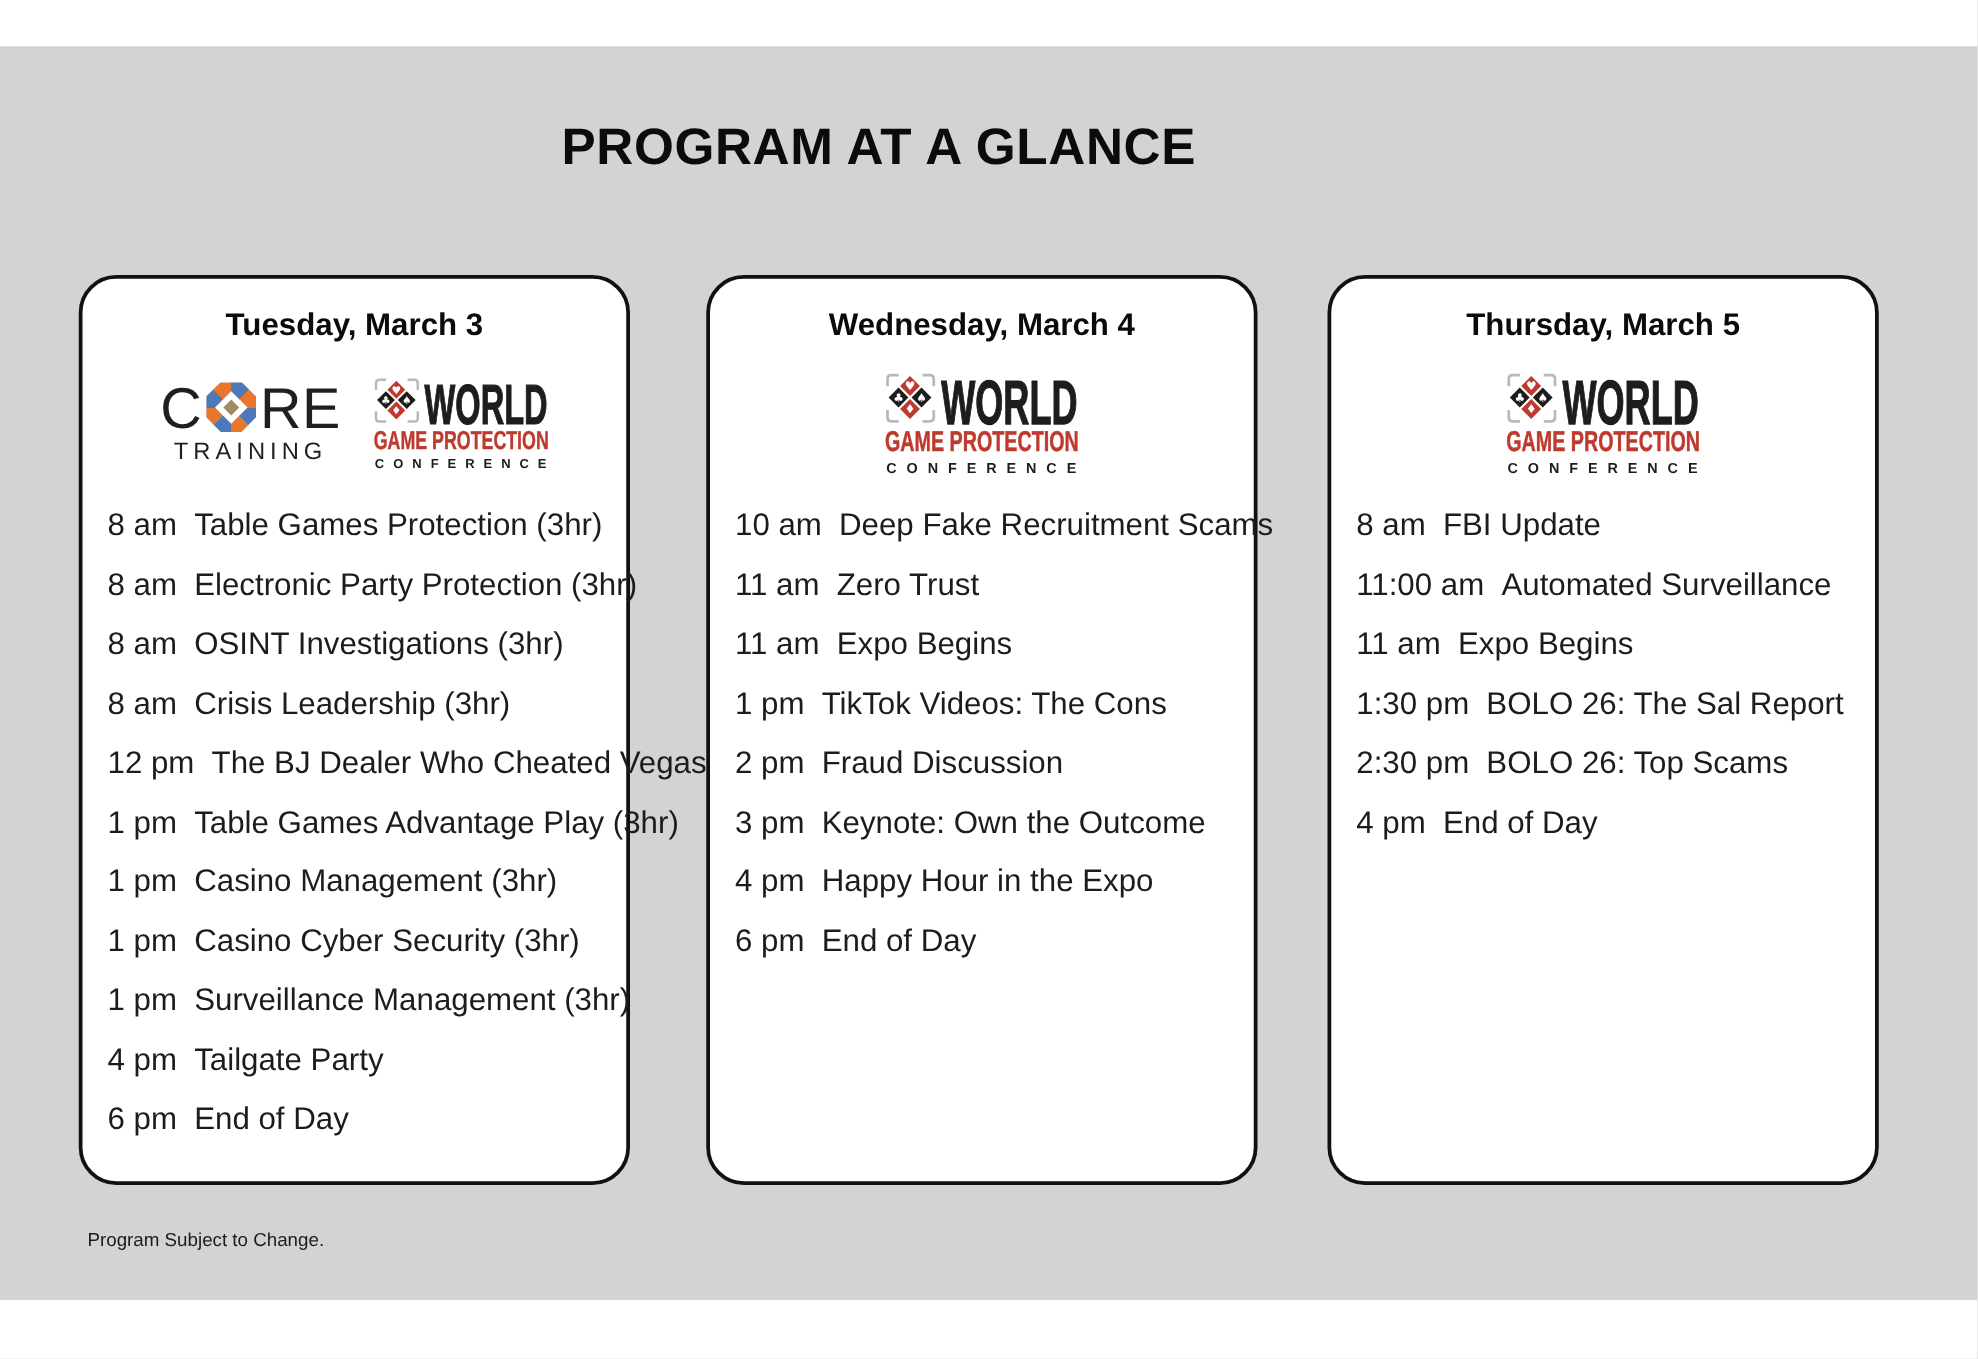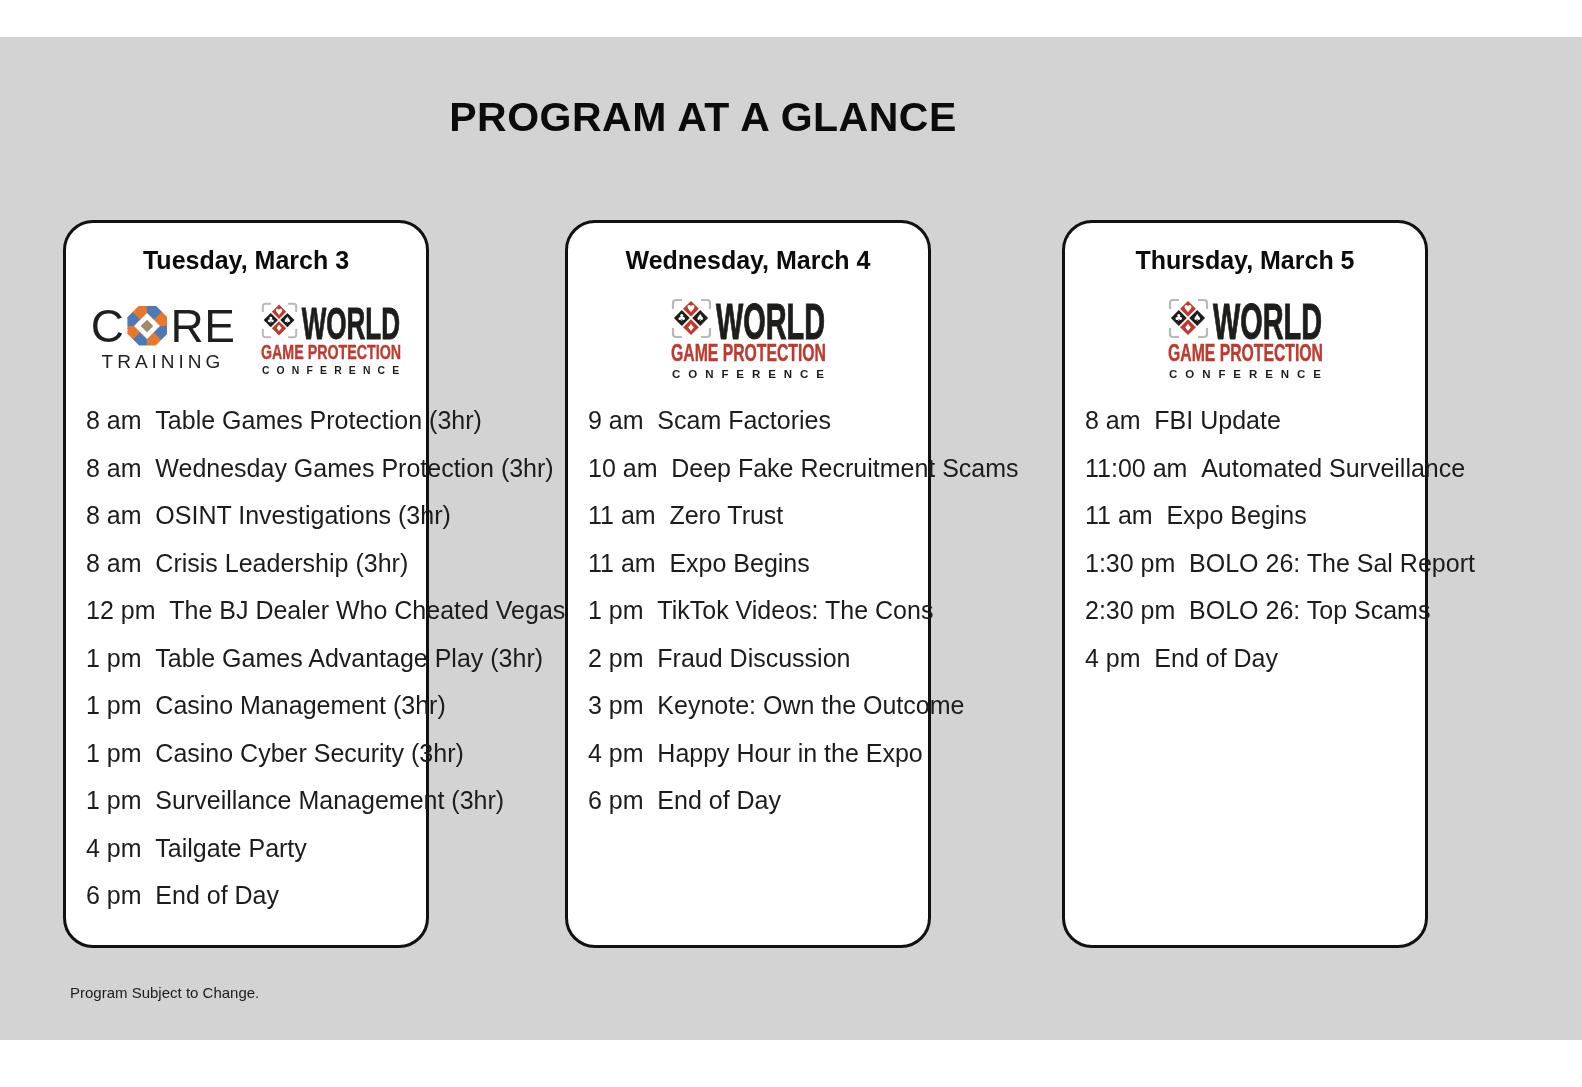--- a/index.html
+++ b/index.html
@@ -6,21 +6,21 @@
   body{
     width:1582px;height:1087px;position:relative;background:#ffffff;overflow:hidden;
     font-family:"Liberation Sans","DejaVu Sans",sans-serif;color:#1c1c1c;
   }
   .canvas{position:absolute;left:0;top:37px;width:1582px;height:1003px;background:#d3d3d3;}
   .page-title{
     position:absolute;left:0;top:94px;width:1406px;margin:0;text-align:center;
     font-size:41px;font-weight:bold;letter-spacing:.5px;color:#0b0b0b;
   }
   .card{
-    position:absolute;top:220px;width:366px;height:728px;box-sizing:border-box;
+    position:absolute;top:220px;width:441px;height:728px;box-sizing:border-box;
     background:#ffffff;border:3px solid #111111;border-radius:30px;padding:0 20px;
   }
   .card.c1{left:63px;} .card.c2{left:565px;} .card.c3{left:1062px;}
   .day-title{margin:23px 0 0;text-align:center;font-size:25px;font-weight:bold;color:#0b0b0b;height:29px;line-height:29px;}
   .logo-row{height:128px;display:flex;align-items:center;justify-content:center;gap:26px;}
   .events{margin:8px 0 0;padding:0;list-style:none;}
   .event-row{margin:0 0 28px;font-size:25px;line-height:19.5px;white-space:nowrap;}
   .ev-title{margin-left:.55em;}
   .footnote{position:absolute;left:70px;top:984px;font-size:15px;color:#1c1c1c;}
 
@@ -80,21 +80,21 @@
       <text x="20" y="32.6" font-size="9.5" fill="#ffffff" text-anchor="middle" font-family="DejaVu Sans, sans-serif">♦</text>
     </g>
     <text x="45" y="41" font-size="50" font-weight="bold" fill="#1d1d1b" stroke="#1d1d1b" stroke-width="1" textLength="109" lengthAdjust="spacingAndGlyphs" font-family="Liberation Sans, sans-serif">WORLD</text>
     <text x="0" y="63" font-size="23" font-weight="bold" fill="#be3a2e" stroke="#be3a2e" stroke-width="0.4" textLength="155" lengthAdjust="spacingAndGlyphs" font-family="Liberation Sans, sans-serif">GAME PROTECTION</text>
     <text x="1" y="80" font-size="11.5" font-weight="bold" fill="#1d1d1b" textLength="152" lengthAdjust="spacing" font-family="Liberation Sans, sans-serif">CONFERENCE</text>
   </svg>
 </span>
   </div>
   <ul class="events">
       <li class="event-row"><span class="ev-time">8 am</span><span class="ev-title">Table Games Protection (3hr)</span></li>
-      <li class="event-row"><span class="ev-time">8 am</span><span class="ev-title">Wednesday Games Protection (3hr)</span></li>
+      <li class="event-row"><span class="ev-time">8 am</span><span class="ev-title">Electronic Party Protection (3hr)</span></li>
       <li class="event-row"><span class="ev-time">8 am</span><span class="ev-title">OSINT Investigations (3hr)</span></li>
       <li class="event-row"><span class="ev-time">8 am</span><span class="ev-title">Crisis Leadership (3hr)</span></li>
       <li class="event-row"><span class="ev-time">12 pm</span><span class="ev-title">The BJ Dealer Who Cheated Vegas</span></li>
       <li class="event-row"><span class="ev-time">1 pm</span><span class="ev-title">Table Games Advantage Play (3hr)</span></li>
       <li class="event-row"><span class="ev-time">1 pm</span><span class="ev-title">Casino Management (3hr)</span></li>
       <li class="event-row"><span class="ev-time">1 pm</span><span class="ev-title">Casino Cyber Security (3hr)</span></li>
       <li class="event-row"><span class="ev-time">1 pm</span><span class="ev-title">Surveillance Management (3hr)</span></li>
       <li class="event-row"><span class="ev-time">4 pm</span><span class="ev-title">Tailgate Party</span></li>
       <li class="event-row"><span class="ev-time">6 pm</span><span class="ev-title">End of Day</span></li>
     </ul>
@@ -122,21 +122,20 @@
       <text x="29.2" y="23.4" font-size="9.5" fill="#ffffff" text-anchor="middle" font-family="DejaVu Sans, sans-serif">♠</text>
       <text x="20" y="32.6" font-size="9.5" fill="#ffffff" text-anchor="middle" font-family="DejaVu Sans, sans-serif">♦</text>
     </g>
     <text x="45" y="41" font-size="50" font-weight="bold" fill="#1d1d1b" stroke="#1d1d1b" stroke-width="1" textLength="109" lengthAdjust="spacingAndGlyphs" font-family="Liberation Sans, sans-serif">WORLD</text>
     <text x="0" y="63" font-size="23" font-weight="bold" fill="#be3a2e" stroke="#be3a2e" stroke-width="0.4" textLength="155" lengthAdjust="spacingAndGlyphs" font-family="Liberation Sans, sans-serif">GAME PROTECTION</text>
     <text x="1" y="80" font-size="11.5" font-weight="bold" fill="#1d1d1b" textLength="152" lengthAdjust="spacing" font-family="Liberation Sans, sans-serif">CONFERENCE</text>
   </svg>
 </span>
   </div>
   <ul class="events">
-      <li class="event-row"><span class="ev-time">9 am</span><span class="ev-title">Scam Factories</span></li>
       <li class="event-row"><span class="ev-time">10 am</span><span class="ev-title">Deep Fake Recruitment Scams</span></li>
       <li class="event-row"><span class="ev-time">11 am</span><span class="ev-title">Zero Trust</span></li>
       <li class="event-row"><span class="ev-time">11 am</span><span class="ev-title">Expo Begins</span></li>
       <li class="event-row"><span class="ev-time">1 pm</span><span class="ev-title">TikTok Videos: The Cons</span></li>
       <li class="event-row"><span class="ev-time">2 pm</span><span class="ev-title">Fraud Discussion</span></li>
       <li class="event-row"><span class="ev-time">3 pm</span><span class="ev-title">Keynote: Own the Outcome</span></li>
       <li class="event-row"><span class="ev-time">4 pm</span><span class="ev-title">Happy Hour in the Expo</span></li>
       <li class="event-row"><span class="ev-time">6 pm</span><span class="ev-title">End of Day</span></li>
     </ul>
 </section>

